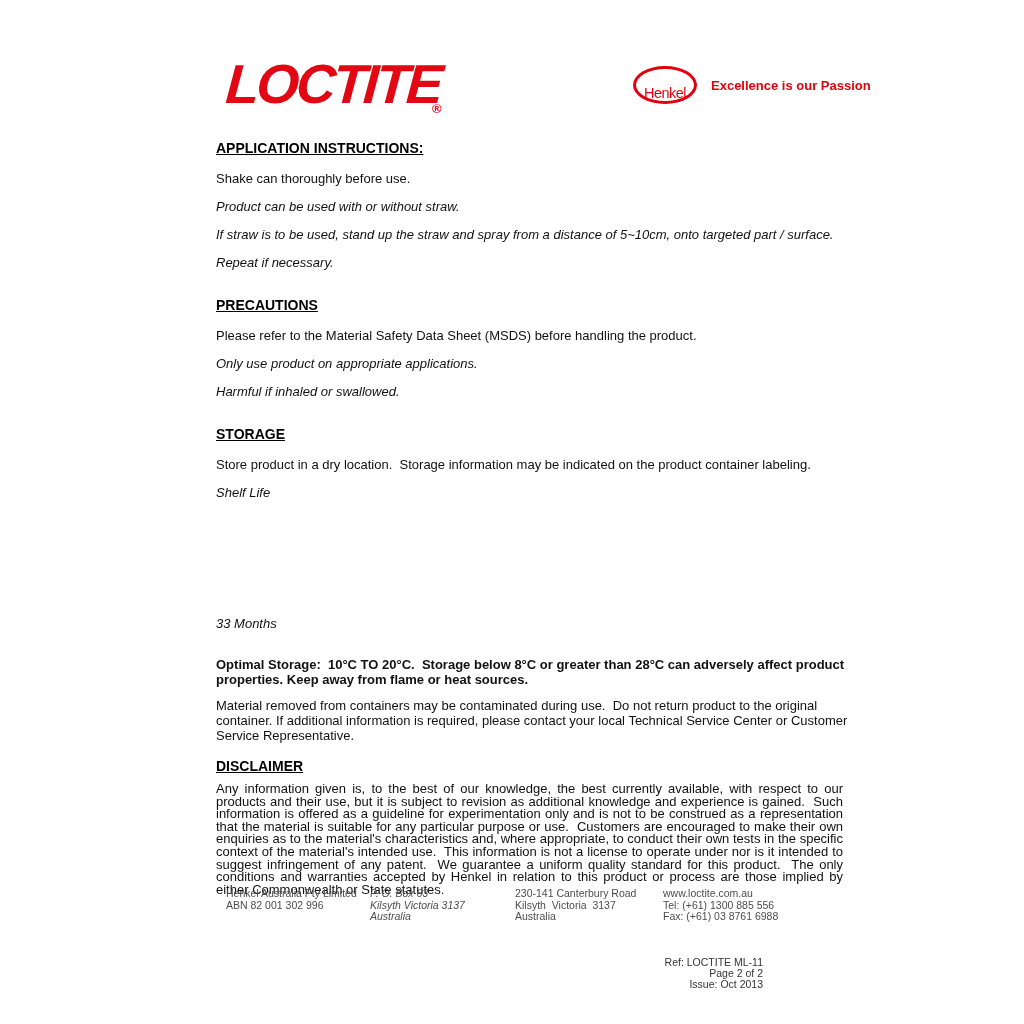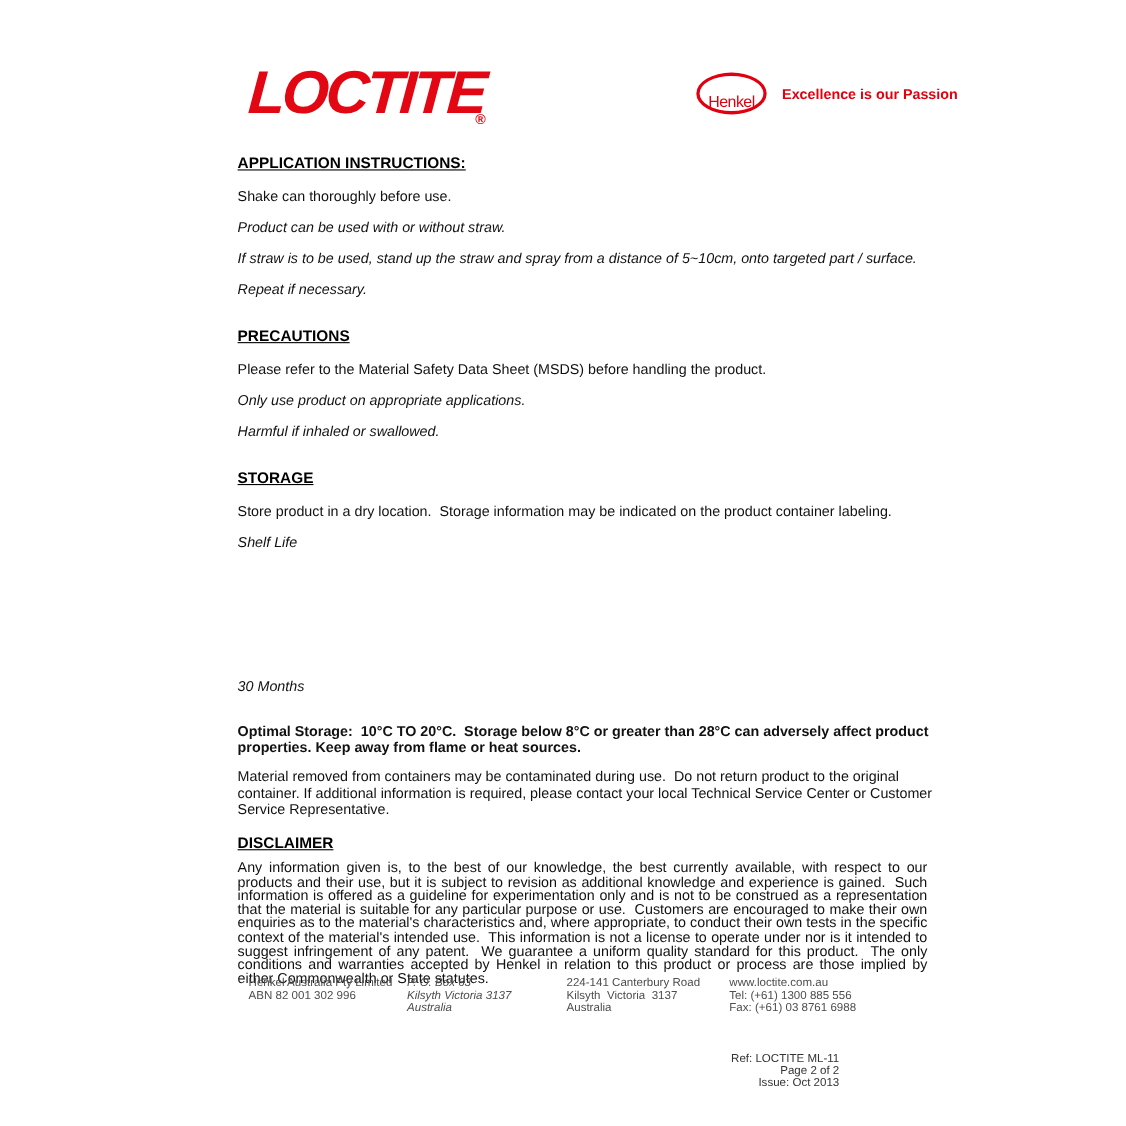--- a/index.html
+++ b/index.html
@@ -117,41 +117,41 @@
 
   <h2 class="mt27">PRECAUTIONS</h2>
   <p class="para mt14">Please refer to the Material Safety Data Sheet (MSDS) before handling the product.</p>
   <p class="para mt13">Only use product on appropriate applications.</p>
   <p class="para mt13">Harmful if inhaled or swallowed.</p>
 
   <h2 class="mt27">STORAGE</h2>
   <p class="para mt14">Store product in a dry location.  Storage information may be indicated on the product container labeling.</p>
   <div class="para mt13 shelf-row">
     <span class="shelf-label">Shelf Life</span>
-    <span>30 Months</span>
+    <span>33 Months</span>
   </div>
   <p class="para mt26 bold-para">Optimal Storage:  10°C TO 20°C.  Storage below 8°C or greater than 28°C can adversely affect product properties. Keep away from flame or heat sources.</p>
   <p class="para mt11">Material removed from containers may be contaminated during use.  Do not return product to the original container. If additional information is required, please contact your local Technical Service Center or Customer Service Representative.</p>
 
   <h2 class="mt15 disclaimer-heading">DISCLAIMER</h2>
   <p class="disclaimer-body mt8">Any information given is, to the best of our knowledge, the best currently available, with respect to our products and their use, but it is subject to revision as additional knowledge and experience is gained.  Such information is offered as a guideline for experimentation only and is not to be construed as a representation that the material is suitable for any particular purpose or use.  Customers are encouraged to make their own enquiries as to the material's characteristics and, where appropriate, to conduct their own tests in the specific context of the material's intended use.  This information is not a license to operate under nor is it intended to suggest infringement of any patent.  We guarantee a uniform quality standard for this product.  The only conditions and warranties accepted by Henkel in relation to this product or process are those implied by either Commonwealth or State statutes.</p>
 
 </div>
 
 <div class="footer-col fc1">
   <div>Henkel Australia Pty Limited</div>
   <div>ABN 82 001 302 996</div>
 </div>
 <div class="footer-col fc2">
   <div>P. O. Box 63</div>
   <div>Kilsyth Victoria 3137</div>
   <div>Australia</div>
 </div>
 <div class="footer-col fc3">
-  <div>224-141 Canterbury Road</div>
+  <div>230-141 Canterbury Road</div>
   <div>Kilsyth  Victoria  3137</div>
   <div>Australia</div>
 </div>
 <div class="footer-col fc4">
   <div>www.loctite.com.au</div>
   <div>Tel: (+61) 1300 885 556</div>
   <div>Fax: (+61) 03 8761 6988</div>
 </div>
 
 <div class="ref-block">

